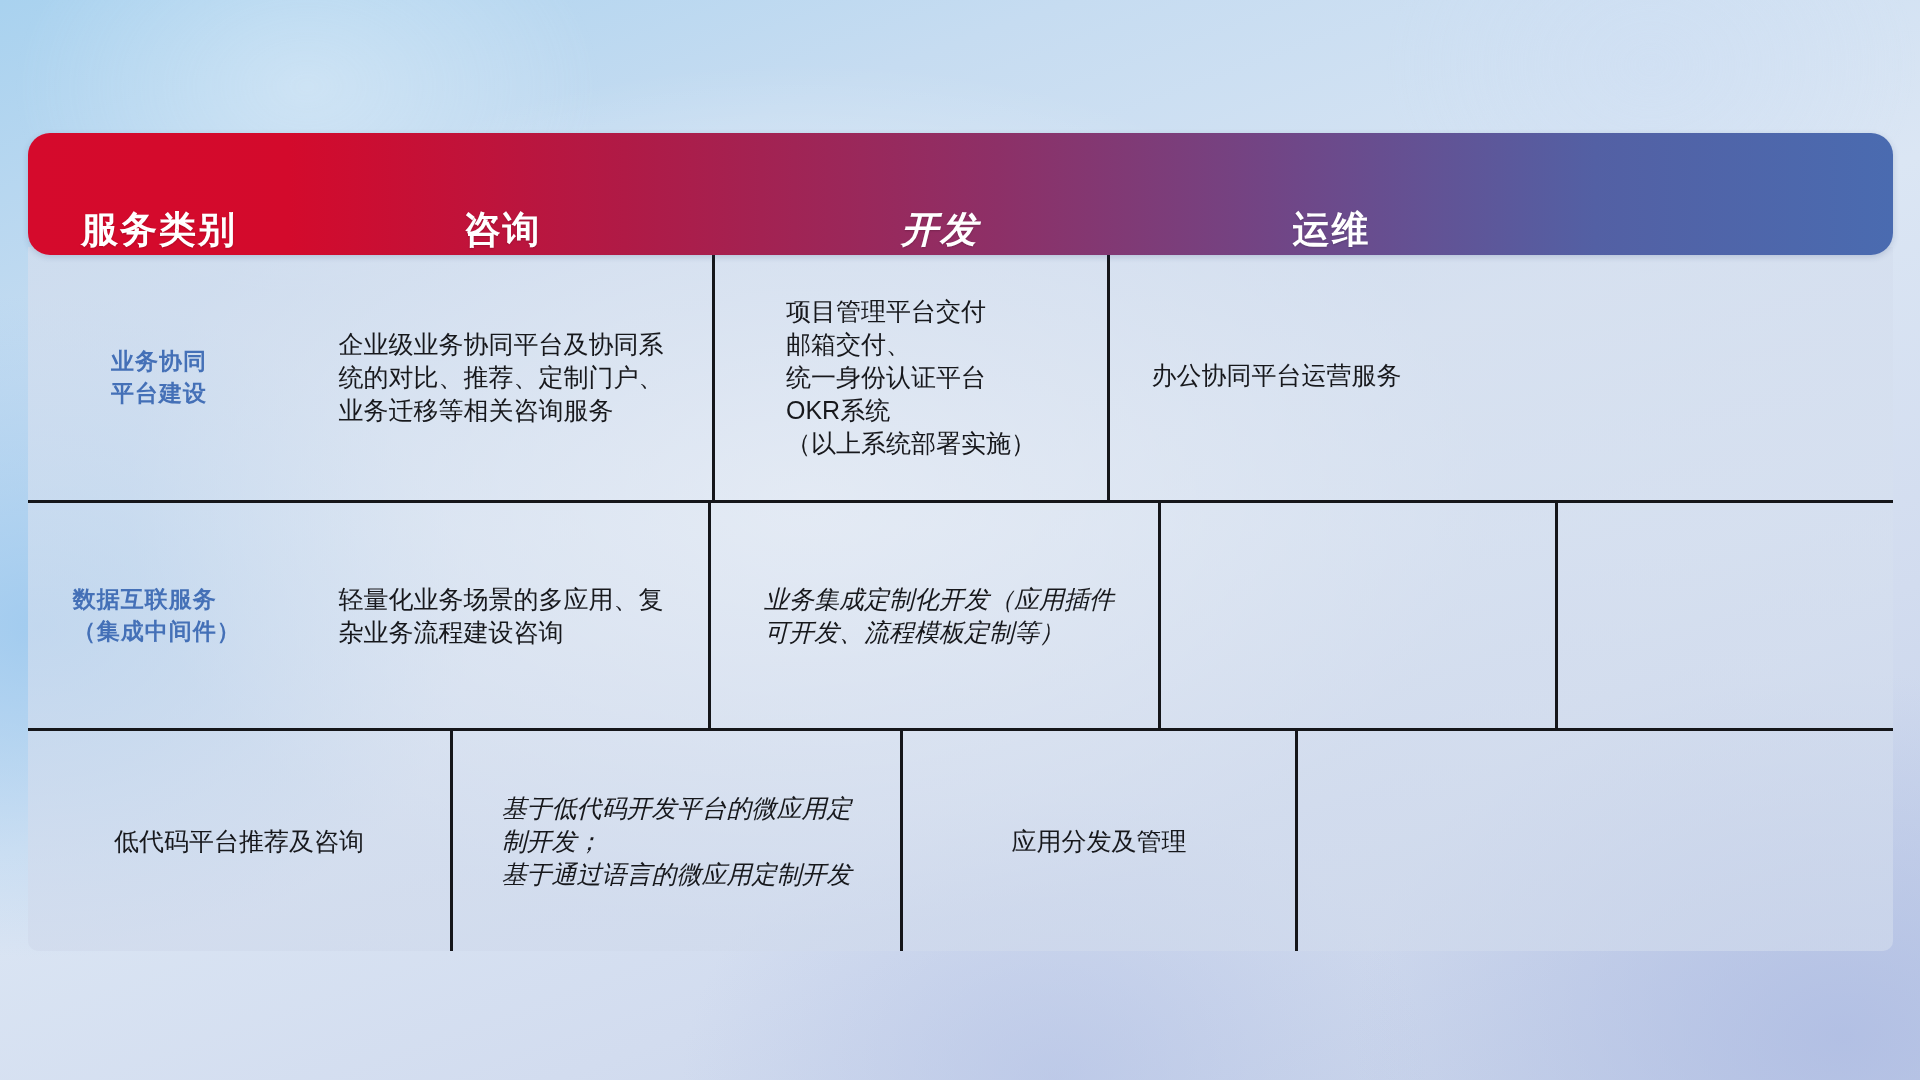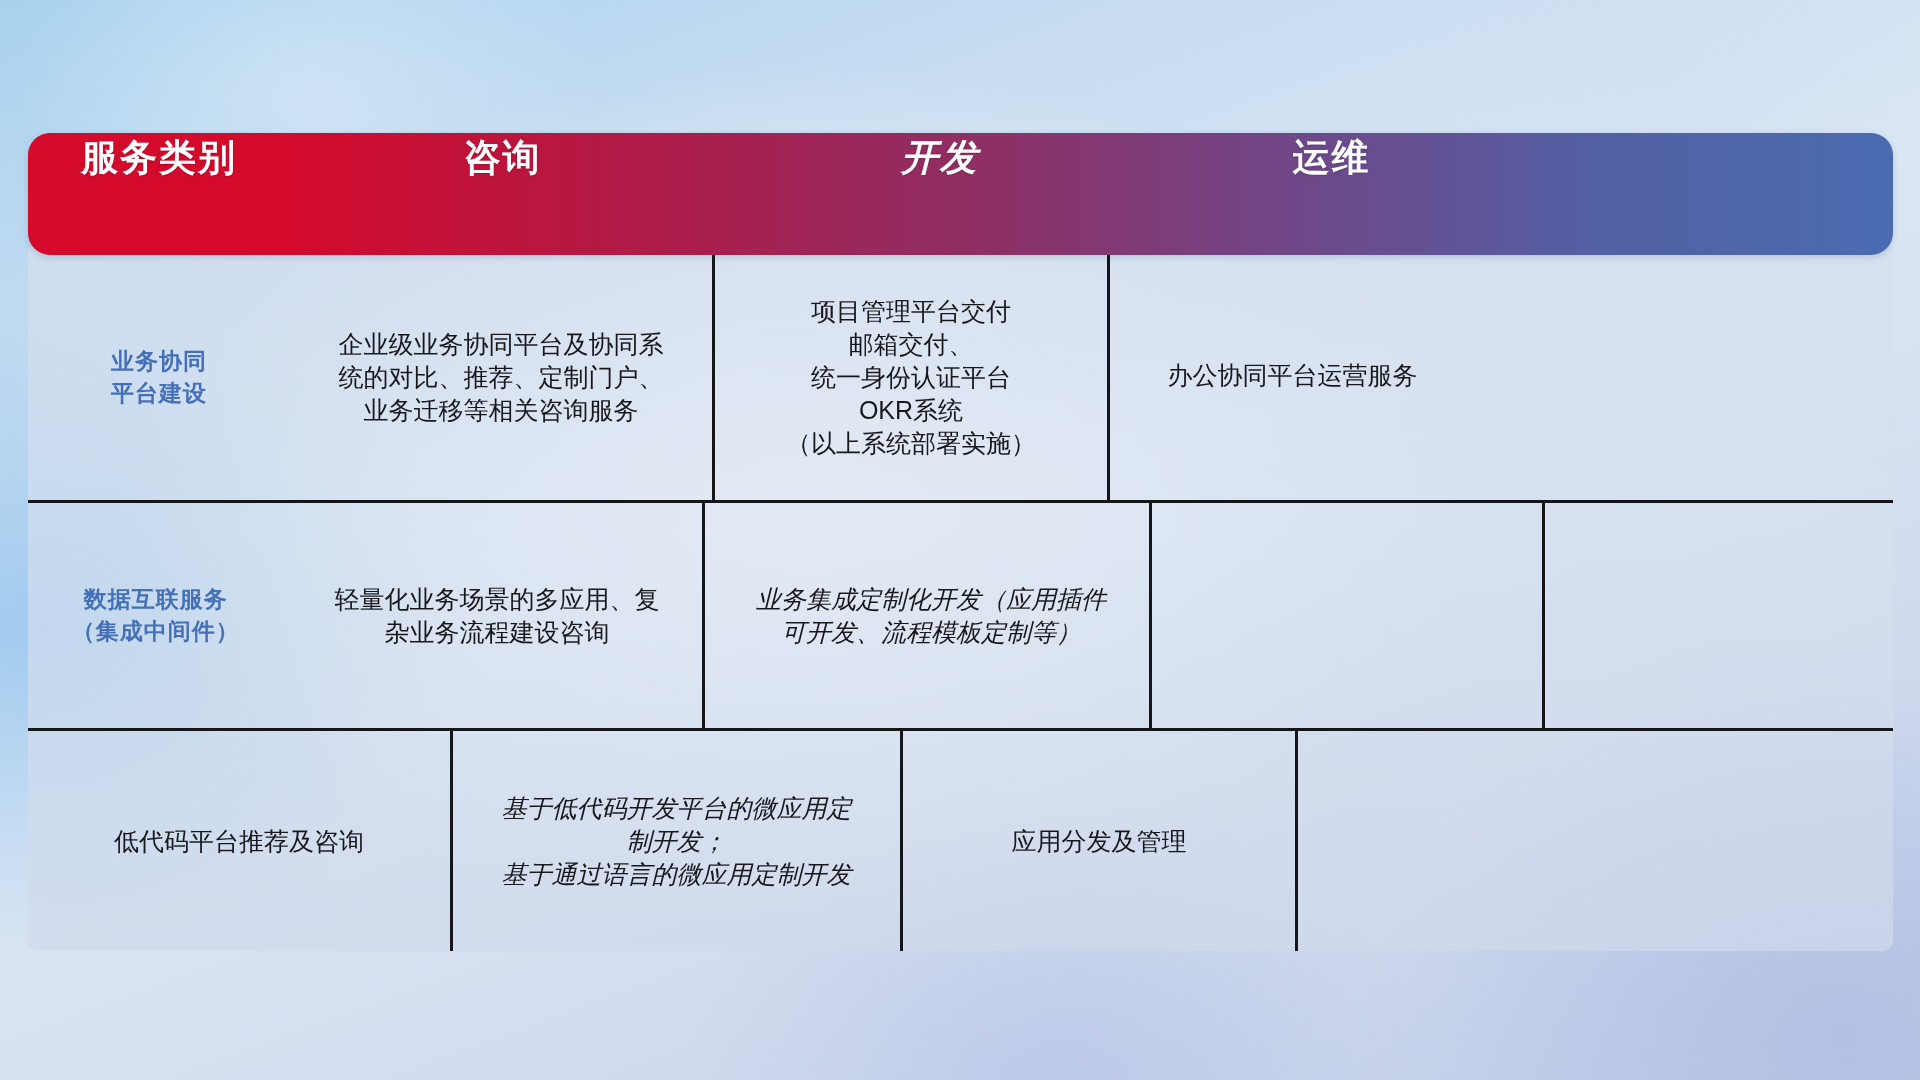--- a/index.html
+++ b/index.html
@@ -22,21 +22,21 @@
       background:
         radial-gradient(420px 300px at 16% 8%, rgba(255,255,255,.55), rgba(255,255,255,0) 70%),
         radial-gradient(380px 300px at 86% 6%, rgba(206,222,244,.7), rgba(206,222,244,0) 70%);
   }
 
   
   #table-wrap{position:absolute;left:28px;top:133px;width:1865px;z-index:2;}
 
   #header-bar{
     height:122px;border-radius:22px;
-    display:flex;align-items:flex-start;
+    display:flex;align-items:flex-end;
     background:linear-gradient(90deg,#d50a2c 0%,#d30a2c 14%,#b01a46 32%,#8d3067 52%,#6f4788 68%,#5360a4 84%,#4a6bb0 100%);
     box-shadow:0 2px 6px rgba(40,60,110,.18);
     position:relative;z-index:3;
   }
   .hcell{
     color:#ffffff;font-weight:bold;font-size:37px;letter-spacing:2px;
     text-align:center;
     text-shadow:0 1px 2px rgba(0,0,0,.18);
   }
 
@@ -49,26 +49,25 @@
   .row{display:flex;position:relative;border-bottom:3px solid #15161a;}
   .row:last-child{border-bottom:none;}
   .row.r1{height:245px;}
   .row.r2{height:225px;gap:8px;}
   .row.r3{height:220px;}
 
   .cell{
     display:flex;align-items:center;justify-content:center;
     box-sizing:border-box;
     padding:6px 10px;
-    text-align:center;
     font-size:25px;line-height:1.32;color:#17181c;
     border-right:3px solid #15161a;
     white-space:pre-line;
   }
-  .cell.last{border-right:none;margin-left:16px;}
+  .cell.last{border-right:none;}
   .cell.cat{
     border-right:none;
     color:#4470b7;font-weight:bold;font-size:23px;line-height:1.38;letter-spacing:1px;
   }
 
   
   .c0{width:262px;}
   .c1{width:425px;}
   .c2{width:450px;font-style:italic;}
   .c3{width:395px;}

